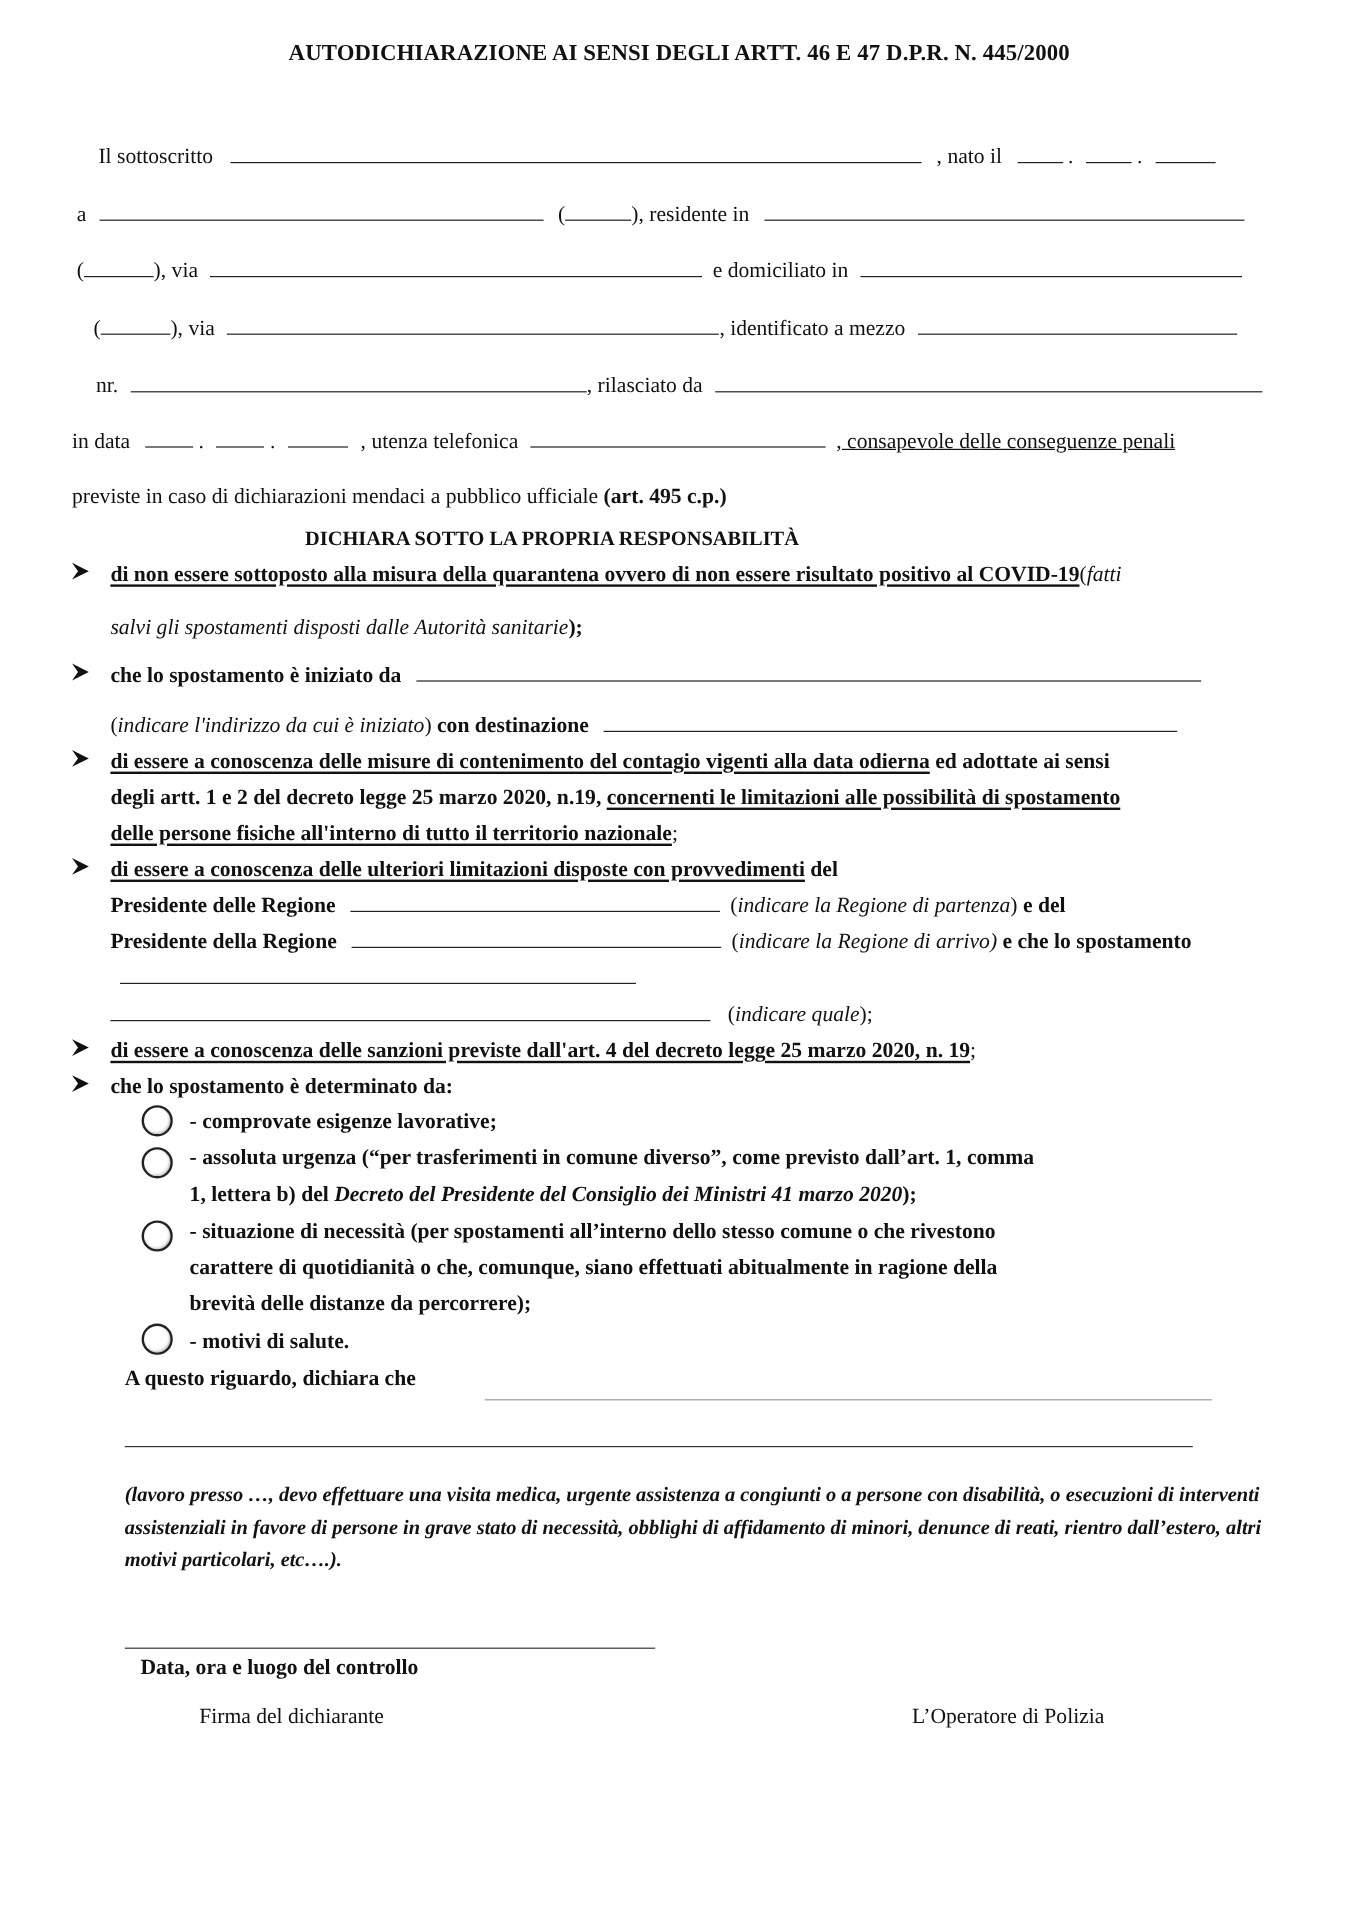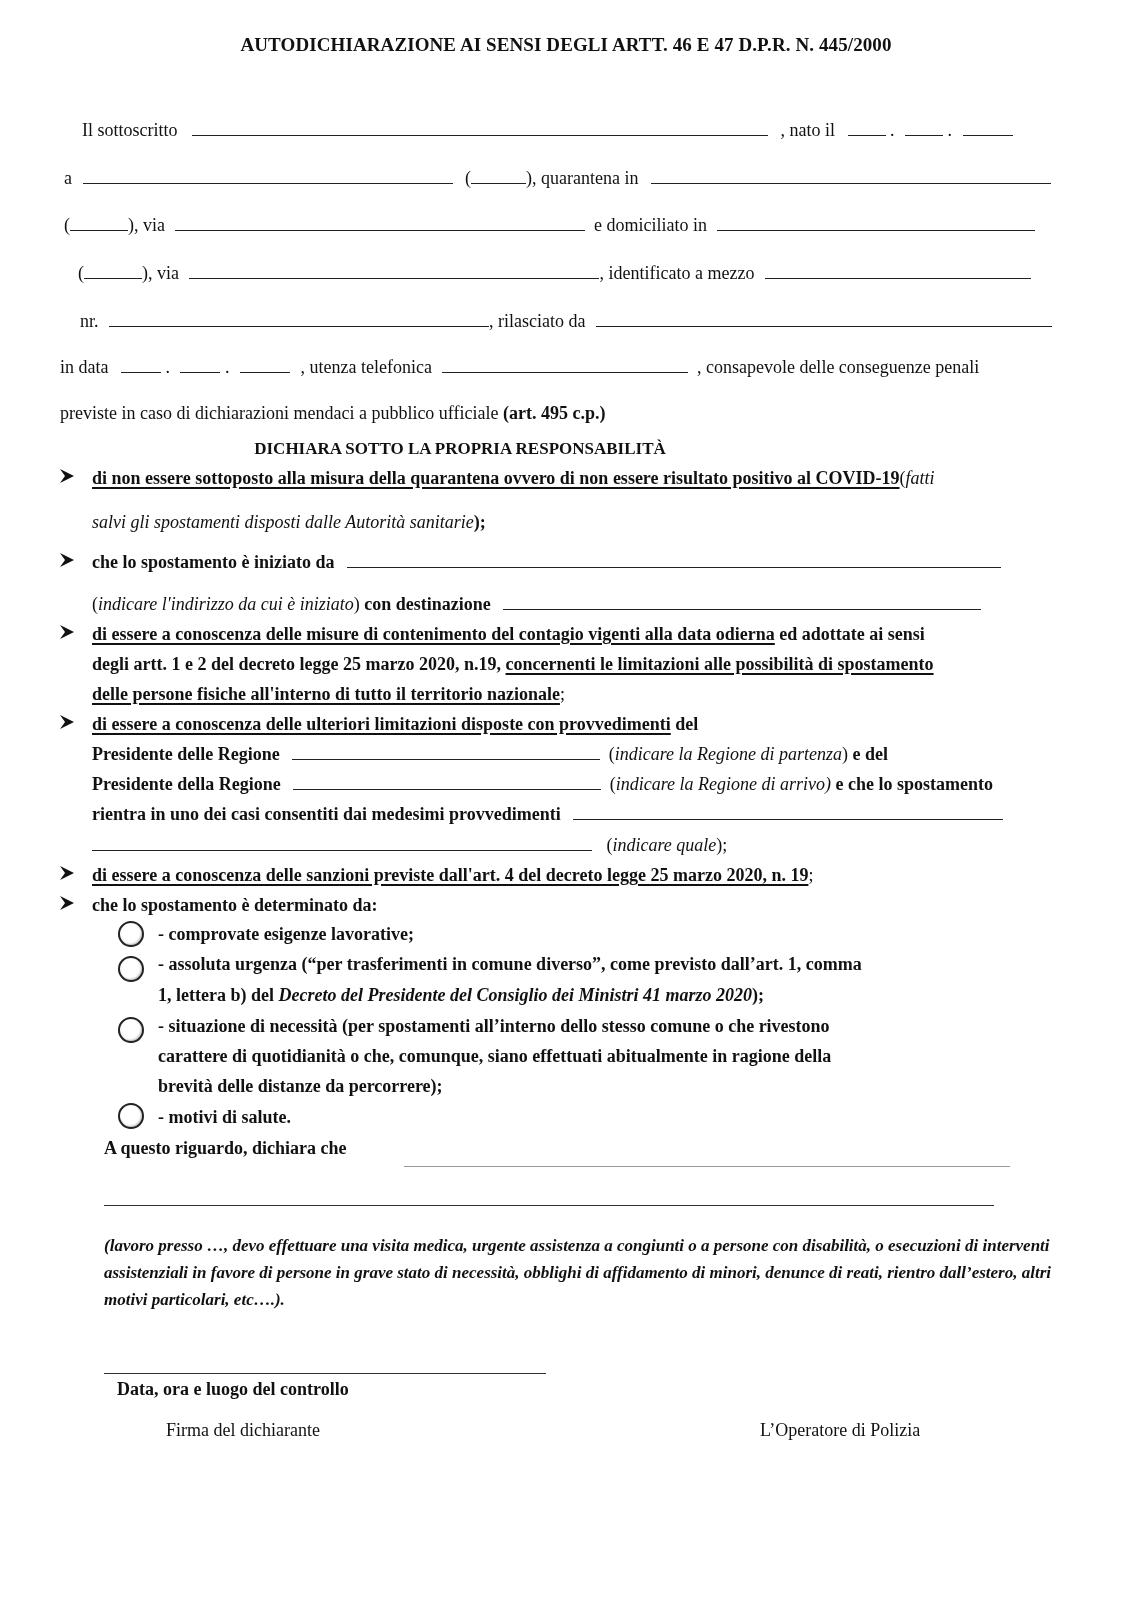--- a/index.html
+++ b/index.html
@@ -45,21 +45,21 @@
   <span class="blank" style="width:38px; margin-left:8px;"></span>
   <span>.</span>
   <span class="blank" style="width:38px; margin-left:6px;"></span>
   <span>.</span>
   <span class="blank" style="width:50px; margin-left:6px;"></span>
 </div>
 
 <div class="line" style="left:64px; top:167px;">
   <span>a</span>
   <span class="blank" style="width:370px; margin-left:6px;"></span>
-  <span style="margin-left:8px;">(</span><span class="blank" style="width:55px;"></span><span>), quarantena in</span>
+  <span style="margin-left:8px;">(</span><span class="blank" style="width:55px;"></span><span>), residente in</span>
   <span class="blank" style="width:400px; margin-left:8px;"></span>
 </div>
 
 <div class="line" style="left:64px; top:214px;">
   <span>(</span><span class="blank" style="width:58px;"></span><span>), via</span>
   <span class="blank" style="width:410px; margin-left:6px;"></span>
   <span style="margin-left:4px;">e domiciliato in</span>
   <span class="blank" style="width:318px; margin-left:6px;"></span>
 </div>
 
@@ -77,21 +77,21 @@
 
 <div class="line" style="left:60px; top:356px;">
   <span>in data</span>
   <span class="blank" style="width:40px; margin-left:8px;"></span>
   <span>.</span>
   <span class="blank" style="width:40px; margin-left:6px;"></span>
   <span>.</span>
   <span class="blank" style="width:50px; margin-left:6px;"></span>
   <span style="margin-left:6px;">, utenza telefonica</span>
   <span class="blank" style="width:246px; margin-left:6px;"></span>
-  <span style="margin-left:4px;">, consapevole delle conseguenze penali</span>
+  <span style="margin-left:4px;text-decoration:underline;">, consapevole delle conseguenze penali</span>
 </div>
 
 <div class="line" style="left:60px; top:402px;">
   <span>previste in caso di dichiarazioni mendaci a pubblico ufficiale </span><span class="b">(art. 495 c.p.)</span>
 </div>
 
 <div class="abs heading" style="top:439px;">DICHIARA SOTTO LA PROPRIA RESPONSABILITÀ</div>
 
 <div class="bullet" style="top:467px;">
   <svg width="18" height="18" viewBox="0 0 18 18">
@@ -146,21 +146,20 @@
   <span class="b">Presidente delle Regione</span>
   <span class="blank" style="width:308px; margin-left:8px;"></span>
   <span style="margin-left:4px;">(</span><span class="i">indicare la Regione di partenza</span><span>)</span><span class="b"> e del</span>
 </div>
 <div class="line" style="left:92px; top:773px;">
   <span class="b">Presidente della Regione</span>
   <span class="blank" style="width:308px; margin-left:8px;"></span>
   <span style="margin-left:4px;">(</span><span class="i">indicare la Regione di arrivo)</span><span class="b"> e che lo spostamento</span>
 </div>
 <div class="line b" style="left:92px; top:803px;">
-  <span>rientra in uno dei casi consentiti dai medesimi provvedimenti</span>
   <span class="blank" style="width:430px; margin-left:8px;"></span>
 </div>
 <div class="line" style="left:92px; top:834px;">
   <span class="blank" style="width:500px;"></span>
   <span style="margin-left:10px;">(</span><span class="i">indicare quale</span><span>);</span>
 </div>
 
 <div class="bullet" style="top:864px;">
   <svg width="18" height="18" viewBox="0 0 18 18">
       <path d="M2 2 L16 9 L2 16 L7 9 Z" fill="#111"></path>

